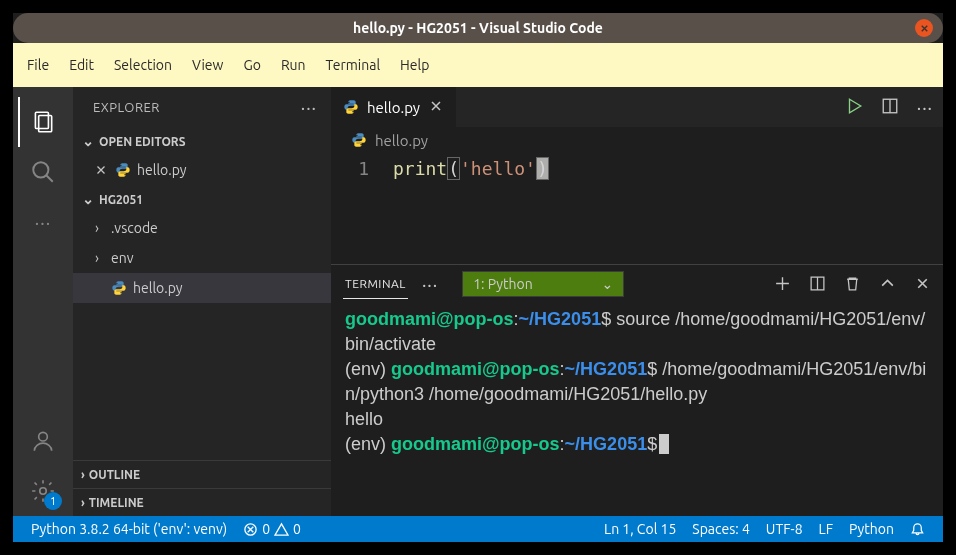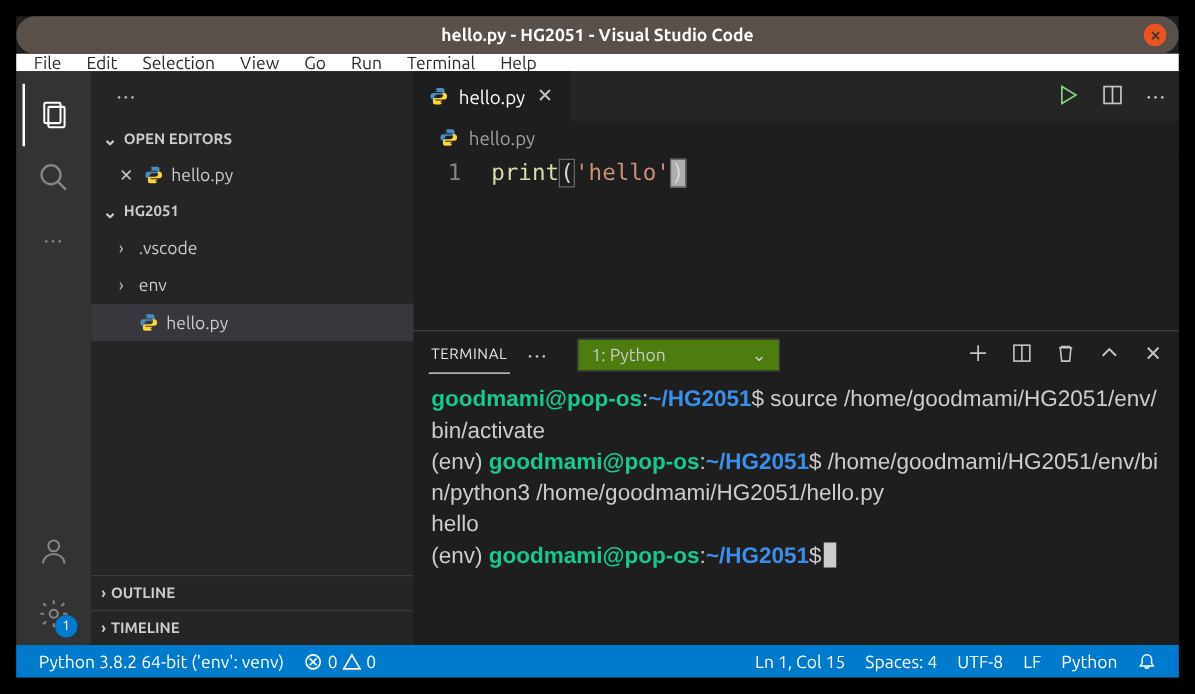--- a/index.html
+++ b/index.html
@@ -36,22 +36,22 @@
   width: 18px; height: 18px;
   border-radius: 50%;
   background: #e95420;
   display: flex;
   align-items: center;
   justify-content: center;
   color: #3a342f;
   font-size: 12px;
 }
 .menubar {
-  height: 14px;
-  background: #ffffff;
+  height: 44px;
+  background: #fef9c3;
   color: #2a2a2a;
   display: flex;
   align-items: center;
   padding: 0 6px;
   gap: 4px;
   font-size: 14px;
 }
 .menubar span { padding: 2px 8px; }
 .main { flex: 1; display: flex; min-height: 0; }
 .activitybar {
@@ -341,20 +341,21 @@
         <svg viewBox="0 0 24 24" fill="none" stroke="currentColor" stroke-width="1.5">
             <circle cx="12" cy="12" r="3"></circle>
             <path d="M12 2v3M12 19v3M4.2 4.2l2.1 2.1M17.7 17.7l2.1 2.1M2 12h3M19 12h3M4.2 19.8l2.1-2.1M17.7 6.3l2.1-2.1"></path>
           </svg>
         <div class="badge">1</div>
       </div>
     </div>
 
     <div class="sidebar">
       <div class="sidebar-header">
+        <span class="title">EXPLORER</span>
         <span class="ellipsis">···</span>
       </div>
       <div class="section-header">
         <span class="chev">⌄</span>
         <span>OPEN EDITORS</span>
       </div>
       <div class="tree">
         <div class="tree-item">
           <span class="chev">
             <svg viewBox="0 0 16 16" width="14" height="14">

